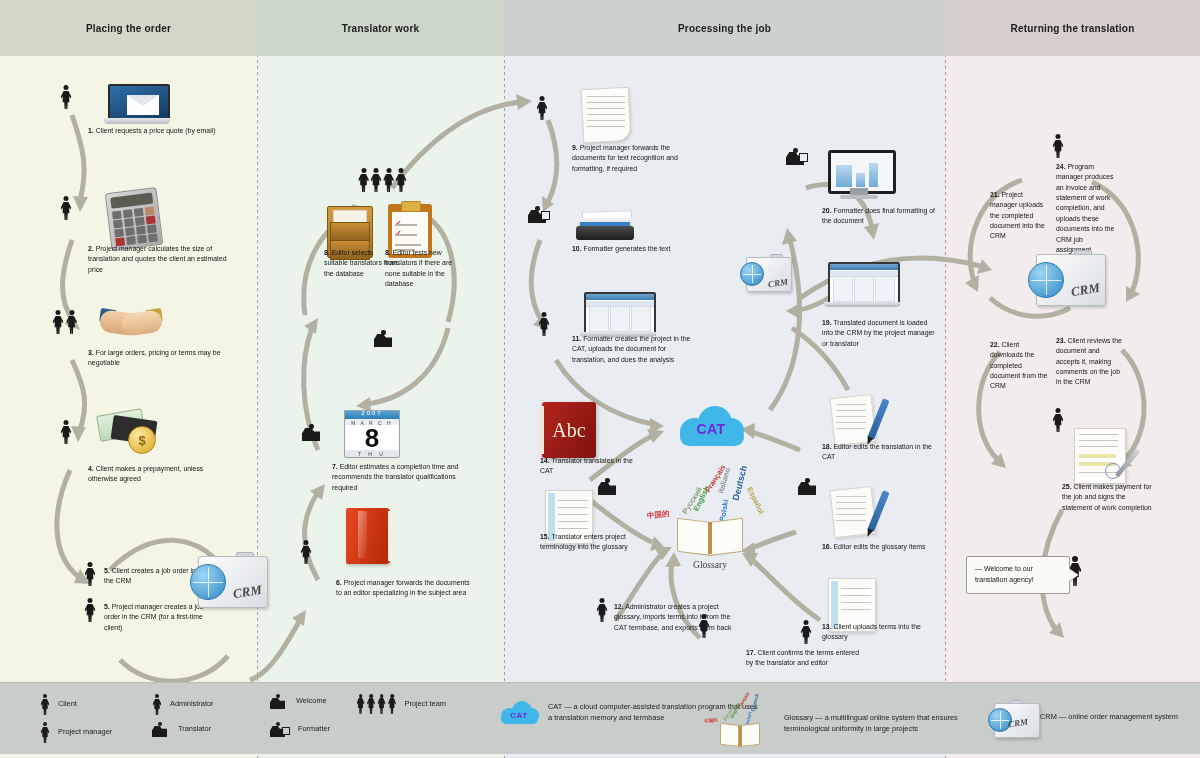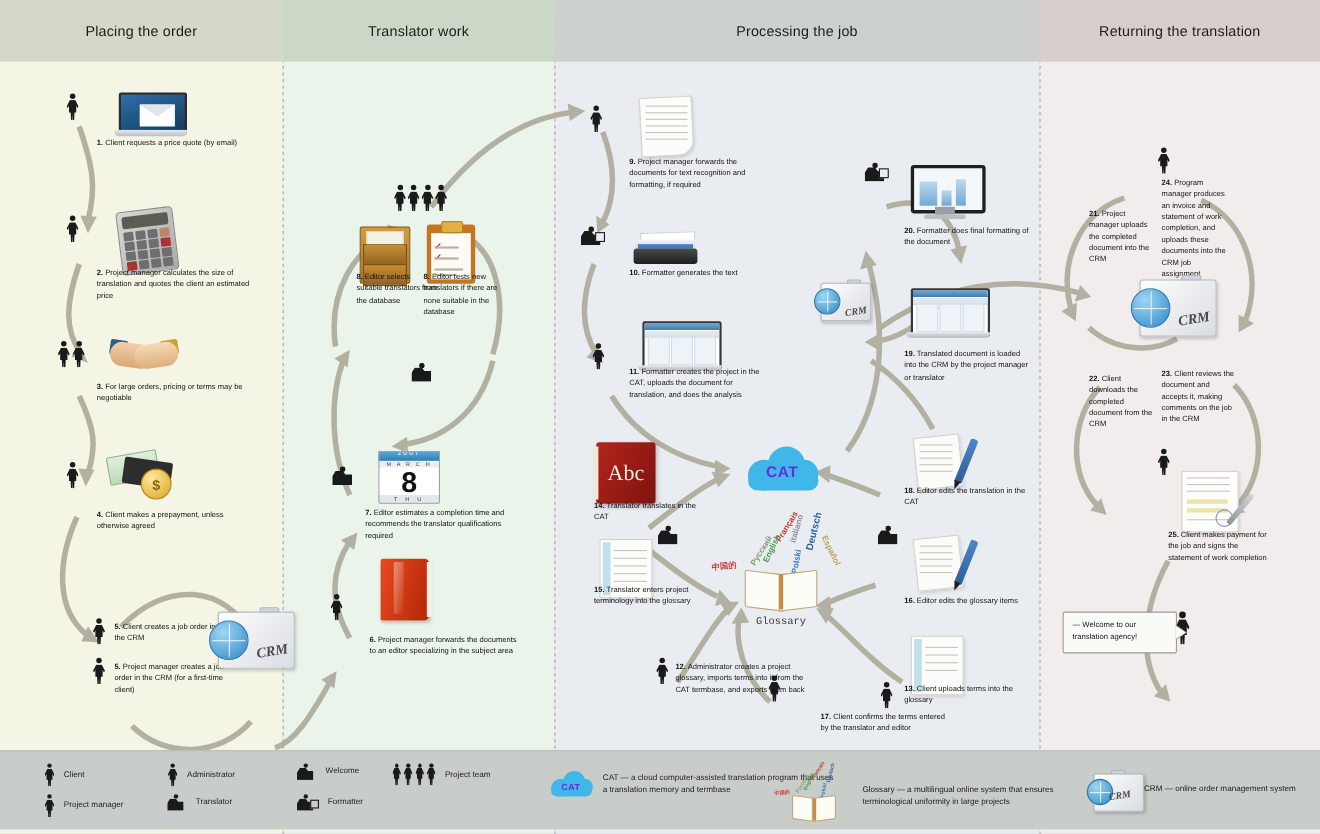--- a/index.html
+++ b/index.html
@@ -13,21 +13,21 @@
   #stage{position:relative;width:1200px;height:758px;overflow:hidden;}
 
   
   .colbg{position:absolute;top:0;bottom:0;}
   .colbg.c1{left:0;width:257px;background:#f5f5e6;}
   .colbg.c2{left:257px;width:247px;background:#eaf4ea;}
   .colbg.c3{left:504px;width:441px;background:#e9edf2;}
   .colbg.c4{left:945px;width:255px;background:#f2eced;}
 
   .colhead{position:absolute;top:0;height:56px;display:flex;align-items:center;justify-content:center;}
-  .colhead span{font-size:13px;font-weight:normal;color:#1b1b1b;letter-spacing:.2px;}
+  .colhead span{font-size:10px;font-weight:bold;color:#1b1b1b;letter-spacing:.2px;}
   .colhead.c1{left:0;width:257px;background:#d5d8c8;}
   .colhead.c2{left:257px;width:247px;background:#ccd8c7;}
   .colhead.c3{left:504px;width:441px;background:#ccd0ce;}
   .colhead.c4{left:945px;width:255px;background:#d6cfcd;}
 
   .divider{position:absolute;top:0;bottom:0;width:1px;
     background-image:linear-gradient(to bottom,#b08a86 0 3px,transparent 3px 6px);
     background-size:1px 6px;opacity:.85;}
 
   
@@ -200,21 +200,21 @@
   .cloud.mini .c3{left:26px;top:8px;width:15px;height:15px;}
   .cloud.mini .base{left:3px;top:14px;width:37px;height:10px;border-radius:6px;}
   .cloud.mini .t{font-size:8px;padding-top:4px;}
 
   .glossary{width:110px;height:96px;position:absolute;}
   .glossary .bk{position:absolute;left:22px;bottom:14px;width:66px;height:32px;}
   .glossary .bk .lp,.glossary .bk .rp{position:absolute;bottom:0;width:33px;height:32px;background:#fdfdf8;border:1px solid #c3a678;}
   .glossary .bk .lp{left:0;transform:skewY(7deg);border-radius:2px 0 0 2px;}
   .glossary .bk .rp{right:0;transform:skewY(-7deg);border-radius:0 2px 2px 0;}
   .glossary .bk .spine{position:absolute;left:31px;bottom:0;width:4px;height:32px;background:#c58d4a;}
-  .glossary .lbl{position:absolute;left:0;right:0;bottom:-2px;text-align:center;font-size:9.5px;color:#3a3a3a;font-family:Liberation Mono, monospace;}
+  .glossary .lbl{position:absolute;left:0;right:0;bottom:-2px;text-align:center;font-size:9.5px;color:#3a3a3a;font-family:Liberation Serif, serif;}
   .glossary .w{position:absolute;font-size:7.5px;font-weight:bold;white-space:nowrap;}
   .glossary.mini{width:70px;height:56px;}
   .glossary.mini .bk{left:14px;bottom:6px;width:40px;height:20px;}
   .glossary.mini .bk .lp,.glossary.mini .bk .rp{width:20px;height:20px;}
   .glossary.mini .bk .spine{left:19px;width:2.5px;height:20px;}
   .glossary.mini .w{font-size:4.6px;}
 
   .bubble{position:absolute;background:#fafaf7;border:1px solid #9c9c96;border-radius:2px;
      font-size:7px;line-height:1.55;color:#141414;padding:7px 8px;width:86px;}
   .bubble:after{content:"";position:absolute;right:-9px;top:12px;width:0;height:0;

